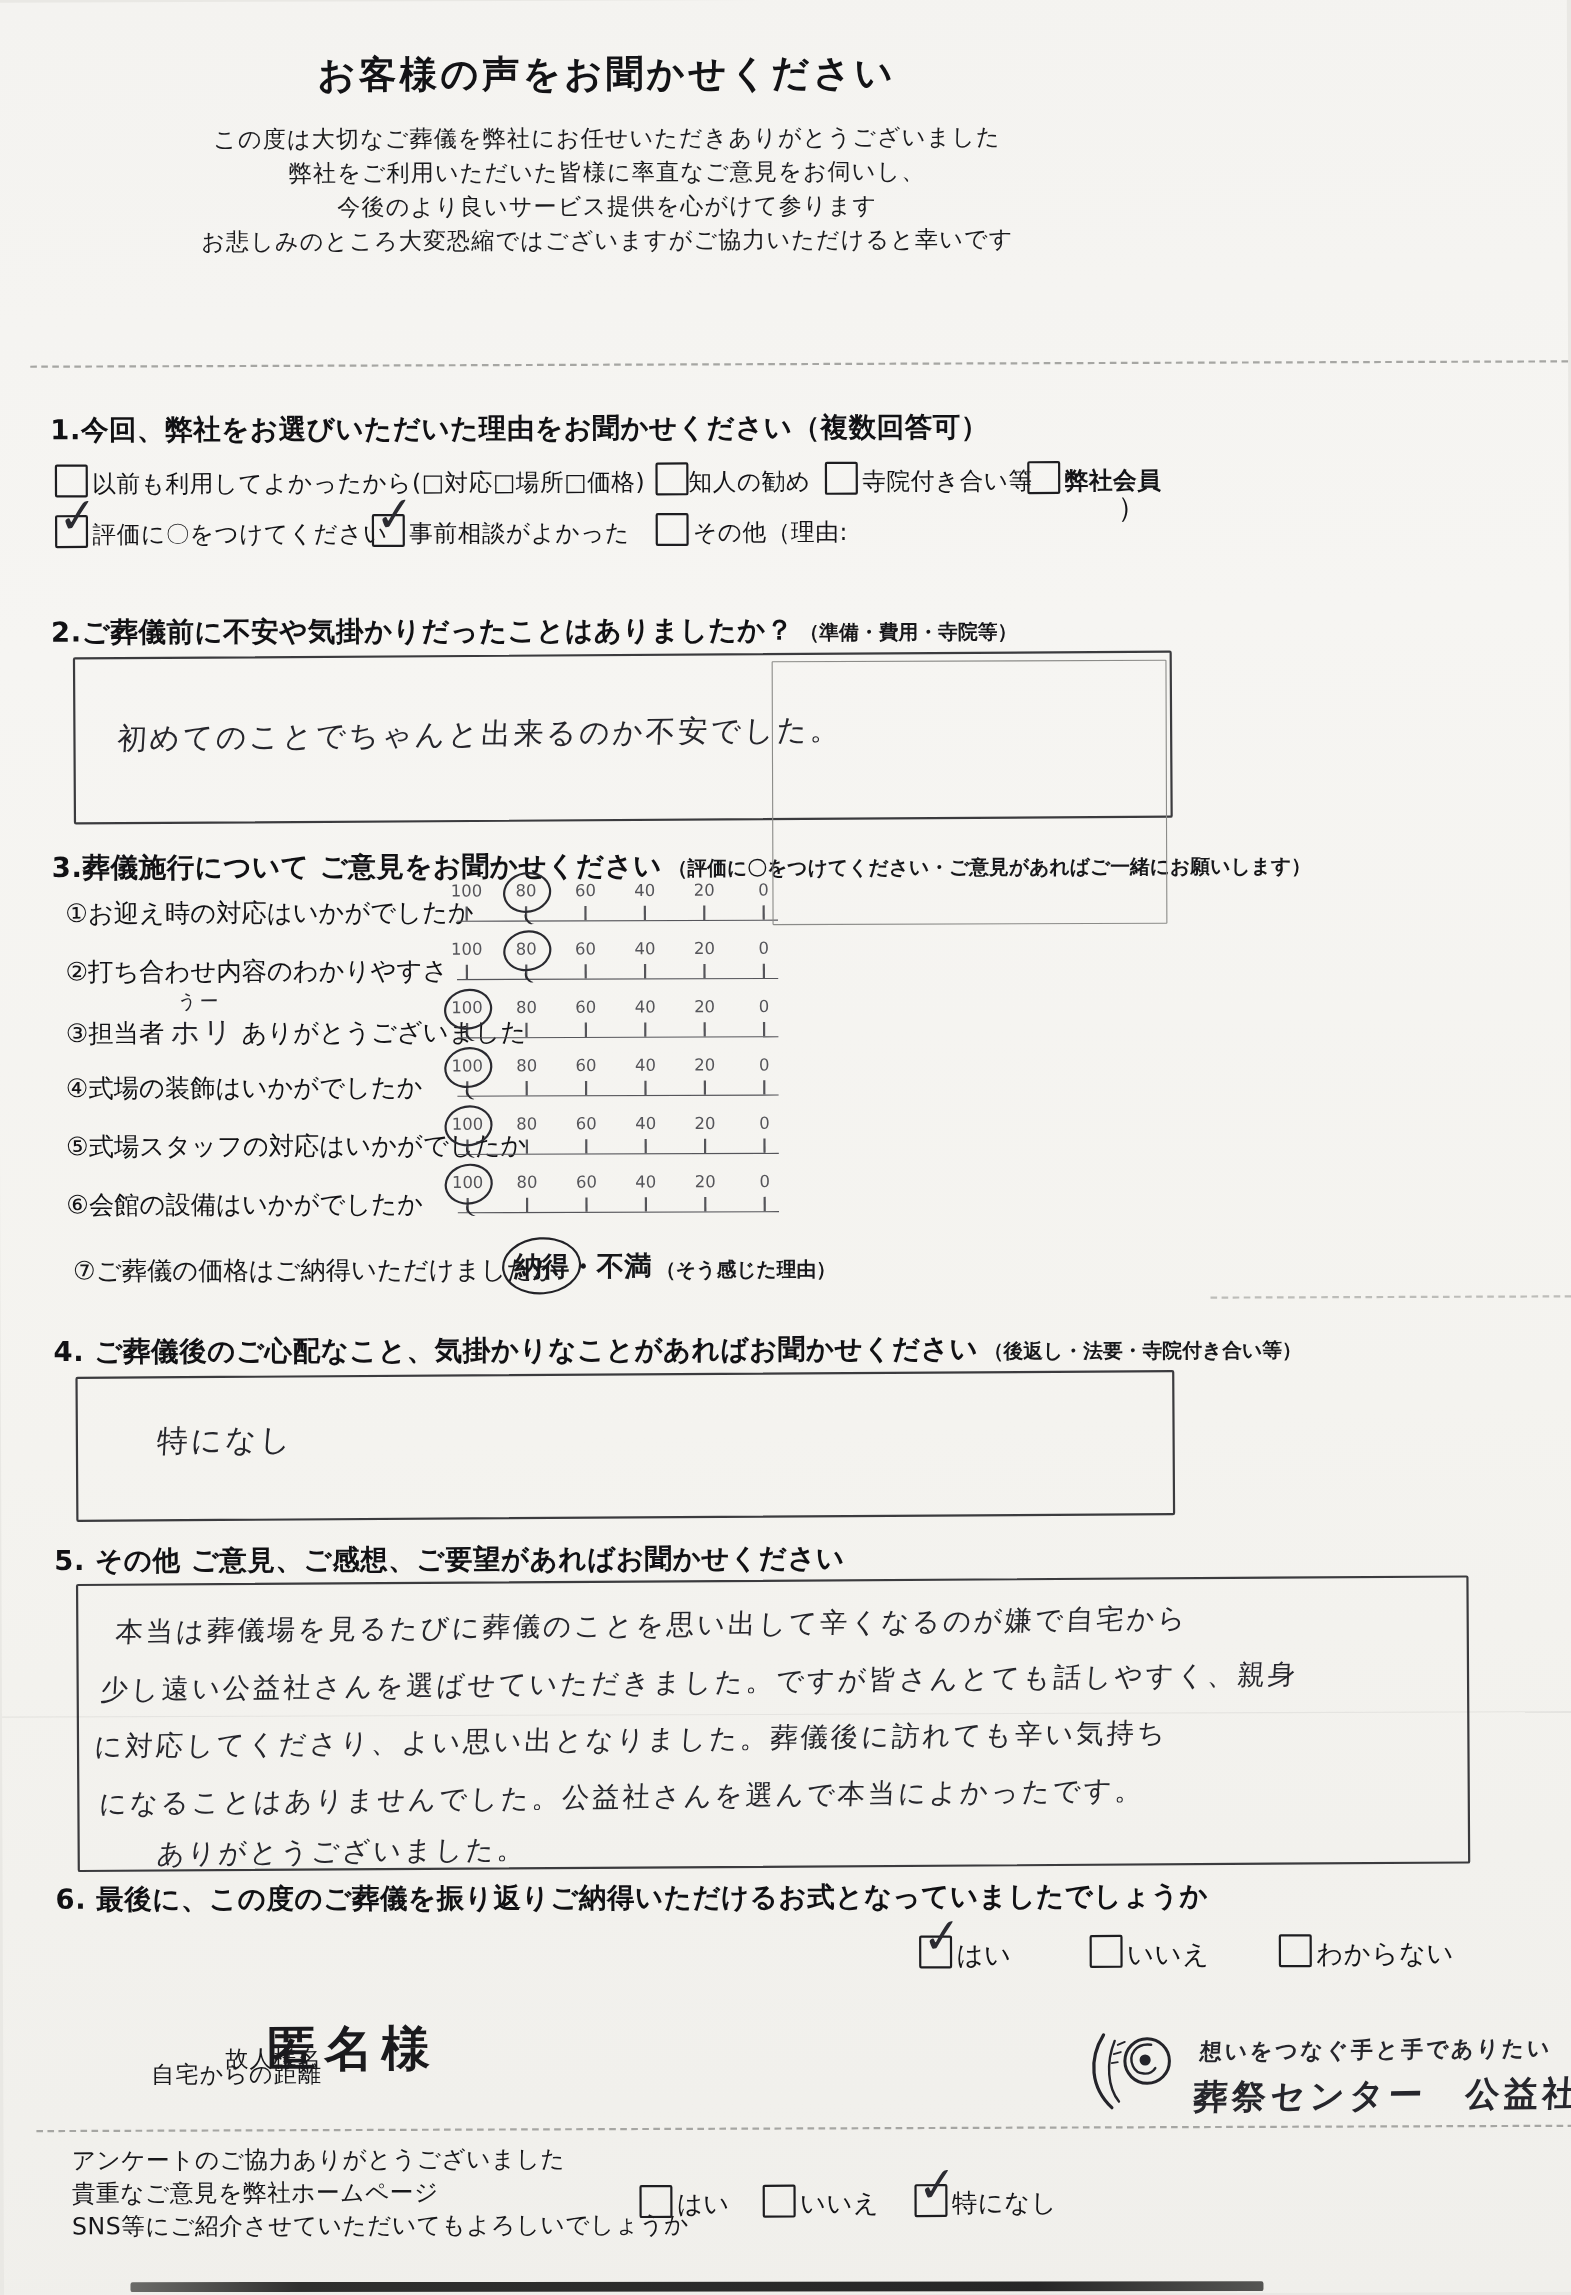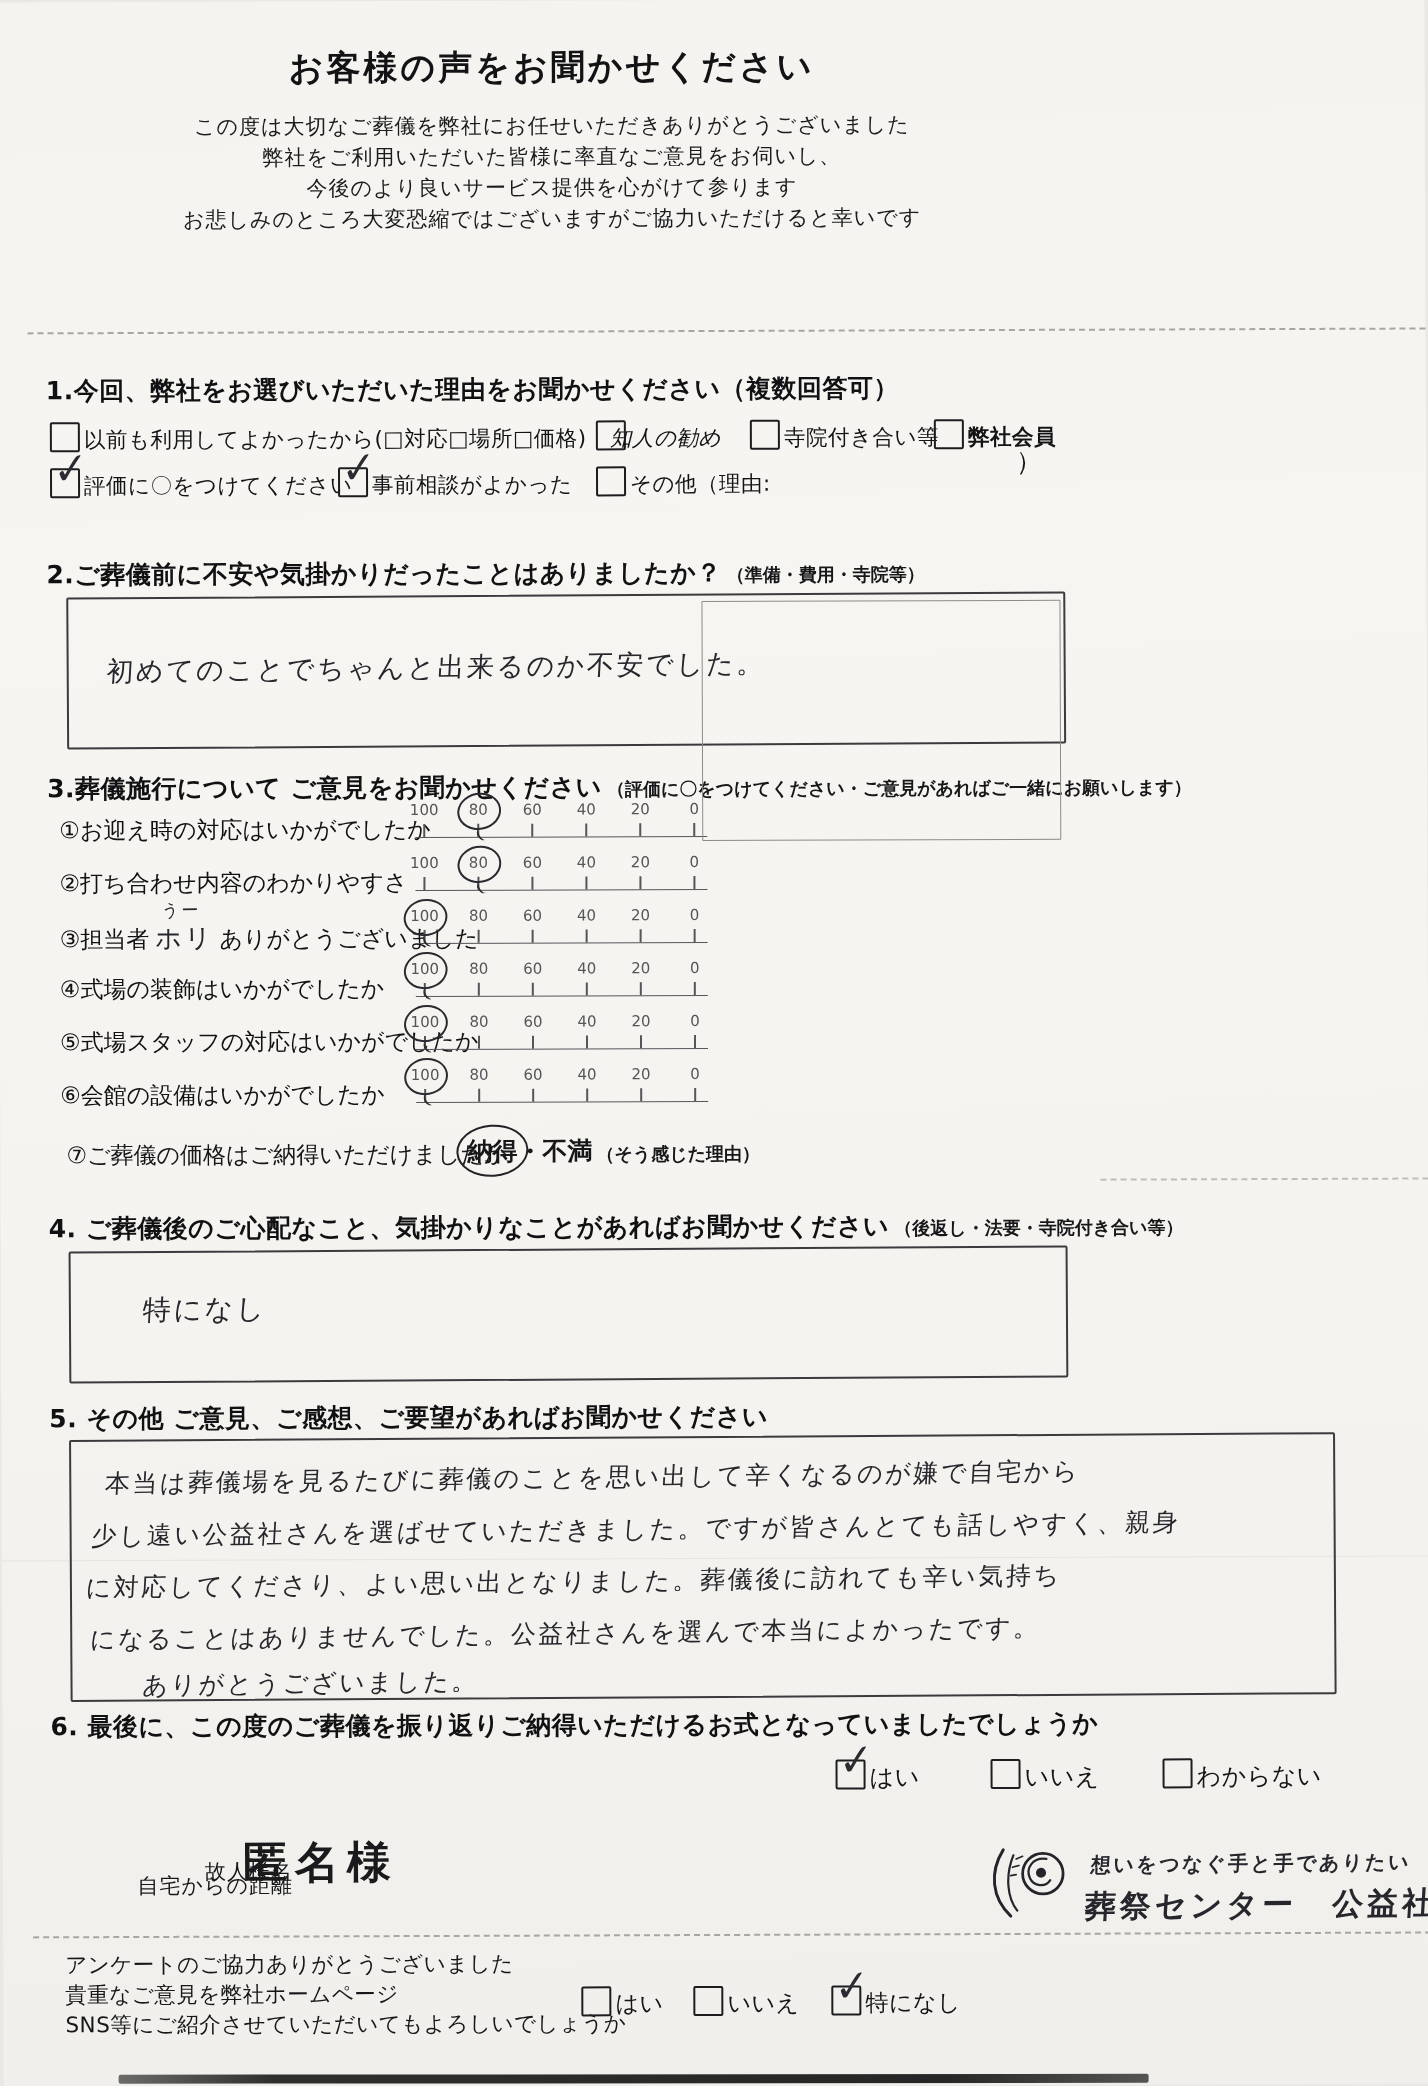--- a/index.html
+++ b/index.html
@@ -58,21 +58,21 @@
     <div>今後のより良いサービス提供を心がけて参ります</div>
     <div>お悲しみのところ大変恐縮ではございますがご協力いただけると幸いです</div>
   </div>
   <div class="abs divider" style="left:30px;right:0;top:330px;"></div>
 
   <div class="abs h" style="left:48px;top:372px;">1.今回、弊社をお選びいただいた理由をお聞かせください（複数回答可）</div>
 
   <div class="cbox" style="left:52px;top:420px;"></div>
   <span class="opt-label" style="left:86px;top:423px;">以前も利用してよかったから(□対応□場所□価格)</span>
   <div class="cbox" style="left:598px;top:420px;"></div>
-  <span class="opt-label" style="left:612px;top:423px;font-style:italic;">知人の勧め</span>
+  <span class="opt-label" style="left:628px;top:423px;">知人の勧め</span>
   <div class="cbox" style="left:752px;top:420px;"></div>
   <span class="opt-label" style="left:786px;top:423px;">寺院付き合い等</span>
   <div class="cbox" style="left:936px;top:420px;"></div>
   <span class="opt-label" style="left:970px;top:423px;font-weight:bold;">弊社会員</span>
 
   <div class="cbox" style="left:52px;top:466px;">
       <span class="check on">✓</span>
     </div>
   <span class="opt-label" style="left:86px;top:469px;">評価に〇をつけてください</span>
   <div class="cbox" style="left:340px;top:466px;">

